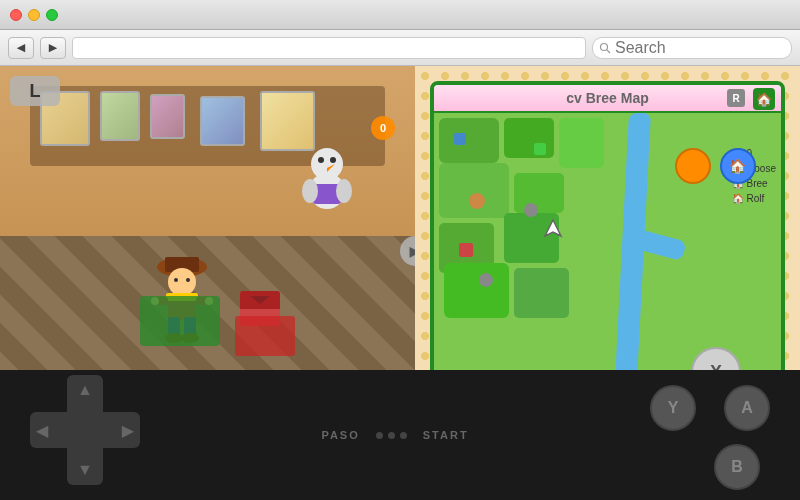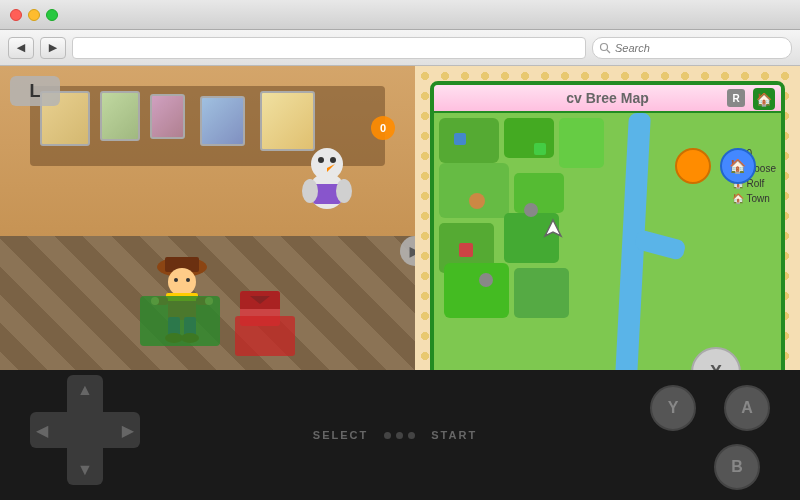--- a/index.html
+++ b/index.html
@@ -112,24 +112,23 @@
       top: 50%;
       transform: translateY(-50%);
     }
     .search-input-fake {
       width: 100%;
       height: 22px;
       background: white;
       border: 1px solid #ccc;
       border-radius: 10px;
       padding: 0 8px 0 22px;
-      font-size: 11px;
+      font-size: 16px;
       color: #3b82f6;
       outline: none;
-      font-style: italic;
     }
 
     
     #main-content {
       width: 800px;
       height: 434px;
       background: #1a1a1a;
       position: relative;
       overflow: hidden;
     }
@@ -684,22 +683,22 @@
 
           <div style="position:absolute;top:105px;left:108px;">
             <svg width="22" height="22" viewBox="0 0 22 22">
               <polygon points="11,2 19,18 11,14 3,18" fill="white" stroke="#666" stroke-width="1.5"></polygon>
             </svg>
           </div>
 
           <div class="map-labels">
             <div class="map-label">🏠 <span>0</span></div>
             <div class="map-label">🏠 <span>Goose</span></div>
+            <div class="map-label">🏠 <span>Bree</span></div>
             <div class="map-label">🏠 <span>Rolf</span></div>
-            <div class="map-label">🏠 <span>Town</span></div>
           </div>
 
           <div class="orange-circle"></div>
 
           <div class="blue-circle">🏠</div>
 
           <div class="x-circle">X</div>
 
         </div>
       </div>
@@ -713,21 +712,21 @@
       <div class="dpad-v"></div>
       <div class="dpad-h"></div>
       <span class="dpad-arrow dpad-left">◀</span>
       <span class="dpad-arrow dpad-right">▶</span>
       <span class="dpad-arrow dpad-up">▲</span>
       <span class="dpad-arrow dpad-down">▼</span>
     </div>
 
     <div class="center-controls">
       <div class="start-select-row">
-        <div class="ctrl-btn-label">SELECT</div>
+        <div class="ctrl-btn-label">PASO</div>
         <div class="dots-indicator">
           <div class="dot"></div>
           <div class="dot"></div>
           <div class="dot"></div>
         </div>
         <div class="ctrl-btn-label">START</div>
       </div>
     </div>
 
     <div class="right-buttons">

